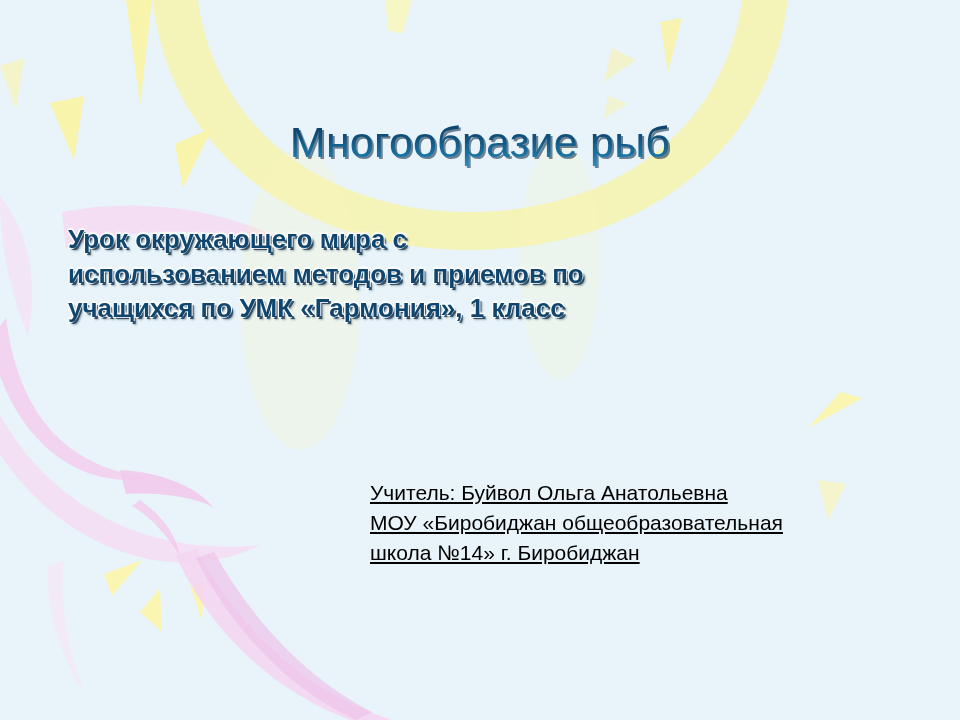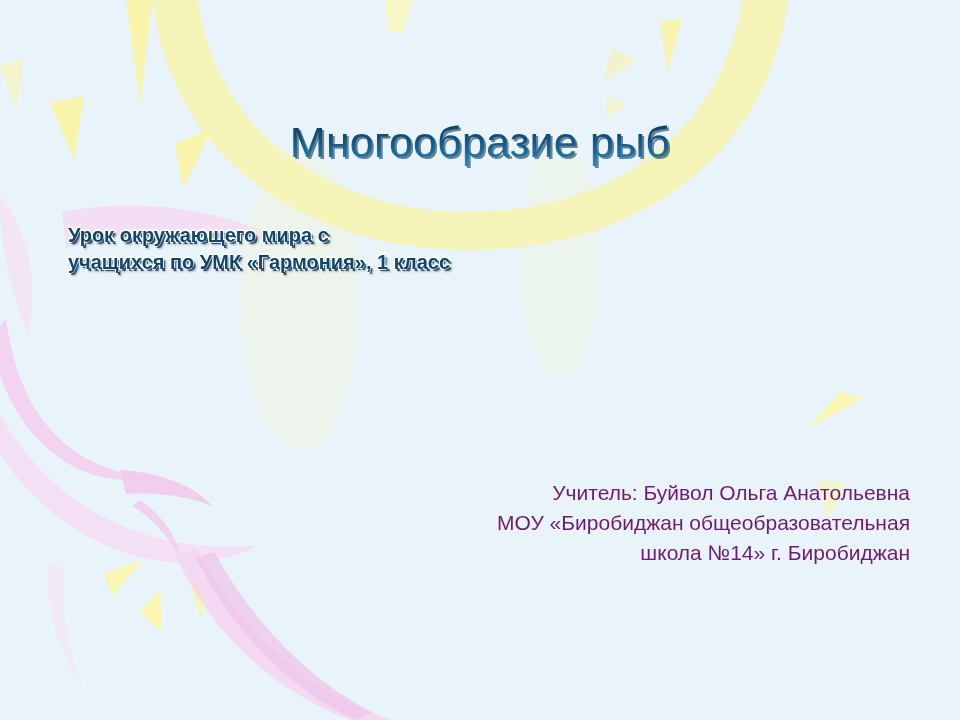--- a/index.html
+++ b/index.html
@@ -41,46 +41,47 @@
     filter:drop-shadow(2px 2px 0px rgba(10,35,60,0.55));
     white-space:nowrap;
   }
 
   
   #subtitle {
     position:absolute;
     left:68px;
     top:222px;
     width:830px;
-    font-size:20px;
+    font-size:26px;
     font-weight:bold;
     line-height:1.33;
     color:#10466e;
     text-align:left;
     text-shadow:
        -1px -1px 0 rgba(255,255,255,0.95),
         1px -1px 0 rgba(255,255,255,0.95),
        -1px  1px 0 rgba(255,255,255,0.85),
         0   -2px 2px rgba(255,255,255,0.9),
         2px  2px 0 rgba(12,42,70,0.75),
         3px  3px 2px rgba(12,42,70,0.35);
   }
   #subtitle .ln { display:block; white-space:nowrap; }
 
   
   #attribution {
     position:absolute;
     left:370px;
     top:478px;
     width:540px;
-    text-align:right;
+    text-align:left;
     font-size:21px;
     font-weight:400;
     line-height:1.42;
-    color:#701a75;
+    color:#000000;
+    text-decoration:underline;
   }
   #attribution .ln { display:block; white-space:nowrap; }
 </style>
 </head>
 <body>
 
 <div id="slide">
 
   <svg id="deco" viewBox="0 0 960 720" xmlns="http://www.w3.org/2000/svg">
 
@@ -129,20 +130,21 @@
     <ellipse cx="300" cy="300" rx="60" ry="150" fill="#fbf6bb" opacity="0.22"></ellipse>
     <ellipse cx="560" cy="260" rx="40" ry="120" fill="#fbf6bb" opacity="0.2"></ellipse>
   </svg>
 
   <div class="content">
 
     <h1 id="title">Многообразие рыб</h1>
 
     <div id="subtitle">
       <span class="ln">Урок окружающего мира с</span>
+      <span class="ln">использованием методов и приемов по</span>
       <span class="ln">учащихся по УМК «Гармония», 1 класс</span>
     </div>
 
     <div id="attribution">
       <span class="ln">Учитель: Буйвол Ольга Анатольевна</span>
       <span class="ln">МОУ «Биробиджан общеобразовательная</span>
       <span class="ln">школа №14» г. Биробиджан</span>
     </div>
 
   </div>

